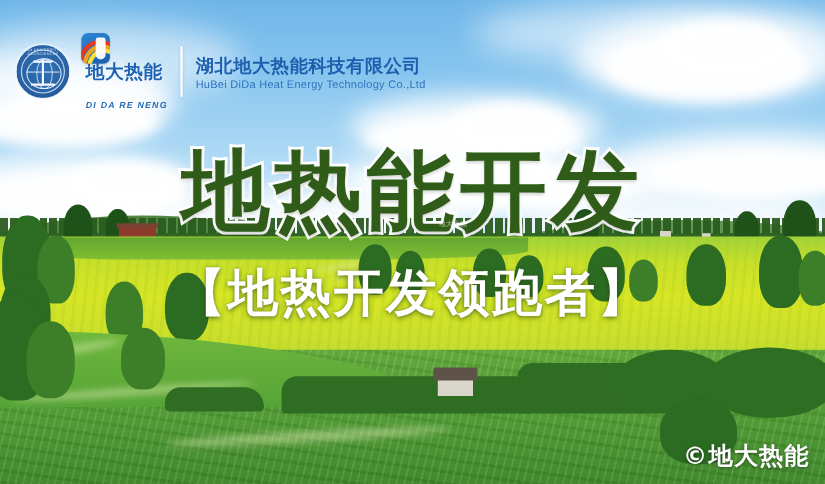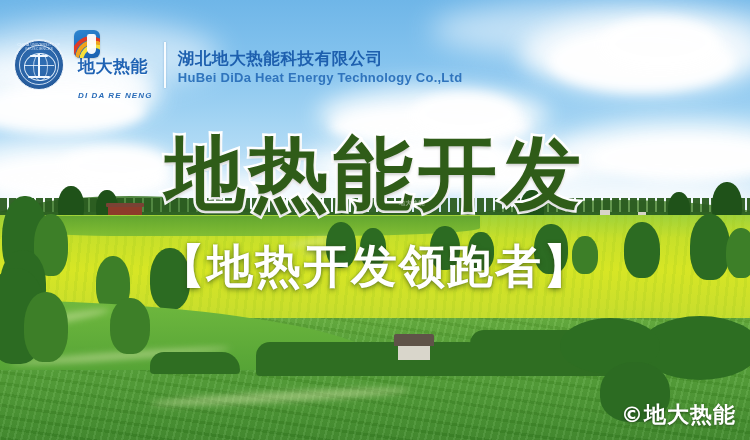--- a/index.html
+++ b/index.html
@@ -152,21 +152,21 @@
   .org-uni{
     font-size:13px;font-weight:bold;color:#1d5fae;letter-spacing:1px;
     font-family:"DejaVu Serif","Liberation Serif",serif;font-style:italic;
   }
   .org-inst{font-size:9.5px;color:#2a6cb8;margin-left:7px;letter-spacing:.4px;font-weight:bold;}
   .org-co{
     font-size:16.5px;font-weight:bold;color:#1d5fae;letter-spacing:.6px;margin-top:5px;
     font-family:"DejaVu Sans","Liberation Sans",sans-serif;
   }
   .org-en{
-    font-size:13px;color:#2f74bd;letter-spacing:.25px;margin-top:4px;font-weight:bold;
+    font-size:10px;color:#2f74bd;letter-spacing:.25px;margin-top:4px;font-weight:normal;
   }
 
   
   .headline{
     position:absolute;left:0;top:134px;width:750px;z-index:16;
     text-align:center;
   }
   .headline .txt{
     display:inline-block;
     font-family:"DejaVu Sans","Liberation Sans",sans-serif;

